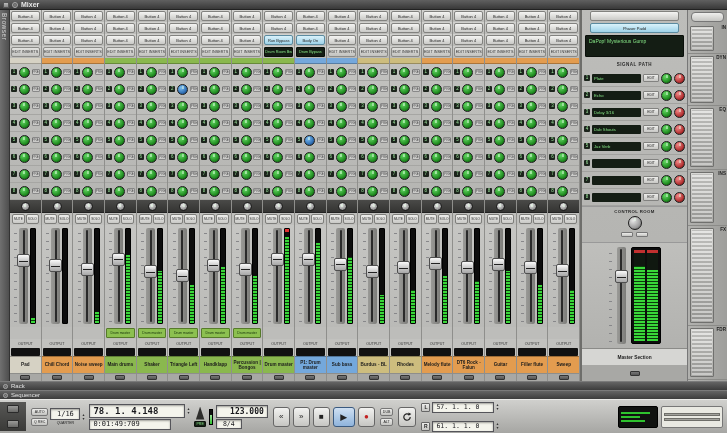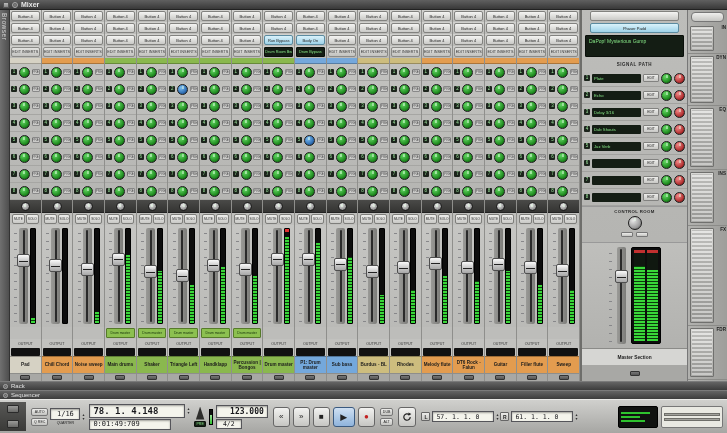--- a/index.html
+++ b/index.html
@@ -116,21 +116,21 @@
 .click-meter{width:4px;height:16px;background:#111;border:1px solid #000;position:relative;}
 .click-meter::after{content:"";position:absolute;left:0;right:0;bottom:0;height:60%;background:linear-gradient(0deg,#2ec22e,#9ae29a);}
 .tempo-col{display:flex;flex-direction:column;gap:1px;}
 .tempo-lcd{height:13px;font-size:8px;font-weight:bold;width:52px;justify-content:flex-end;}
 .sig-lcd{height:10px;font-size:6.5px;width:26px;justify-content:center;}
 .tp-btns{display:flex;gap:3px;align-items:center;flex:0 0 auto;}
 .tp-btn{height:20px;min-width:17px;background:linear-gradient(#f2f2f0,#c6c6c3);border:1px solid #666;border-radius:3px;display:flex;align-items:center;justify-content:center;font-size:8px;color:#222;padding:0 3px;}
 .tp-btn.play{background:linear-gradient(#cfe0f2,#8fb4dc);border-color:#3a5a80;min-width:22px;font-size:9px;}
 .tp-btn.rec{color:#c32222;}
 .dubalt{display:flex;flex-direction:column;gap:2px;flex:0 0 auto;}
-.loc-col{display:flex;flex-direction:row;gap:2px;flex:0 0 auto;}
+.loc-col{display:flex;flex-direction:column;gap:8px;flex:0 0 auto;}
 .loc-row{display:flex;align-items:center;gap:2px;}
 .loc-chip{width:9px;height:9px;font-size:5px;font-weight:bold;display:flex;align-items:center;justify-content:center;background:linear-gradient(#ececea,#c6c6c3);border:1px solid #666;border-radius:1px;color:#222;}
 .loc-lcd{height:11px;font-size:6.5px;width:62px;}
 .tp-io{margin-left:auto;display:flex;gap:3px;align-items:center;flex:0 0 auto;}
 .io-well{width:40px;height:22px;background:#101210;border:1px solid #000;border-radius:2px;padding:2px;display:flex;flex-direction:column;gap:2px;justify-content:center;}
 .io-bar{height:2px;background:#2ec22e;}
 .io-bar:nth-child(1){width:85%;}
 .io-bar:nth-child(2){width:55%;}
 .io-bar:nth-child(3){width:70%;}
 .io-light{width:62px;height:22px;background:#e9e9e2;border:1px solid #777;border-radius:2px;padding:2px;display:flex;flex-direction:column;gap:2px;justify-content:center;}
@@ -1778,21 +1778,21 @@
     </div>
 
     <div class="tp-tempo">
       <div class="metro-col">
         <span class="metro"></span>
         <span class="pre-green">PRE</span>
       </div>
       <span class="click-meter"></span>
       <div class="tempo-col">
         <span class="lcd tempo-lcd">123.000</span>
-        <span class="lcd sig-lcd">4/2</span>
+        <span class="lcd sig-lcd">8/4</span>
       </div>
     </div>
 
     <div class="tp-btns">
       <button class="tp-btn">
           <span>«</span>
         </button>
       <button class="tp-btn">
           <span>»</span>
         </button>

